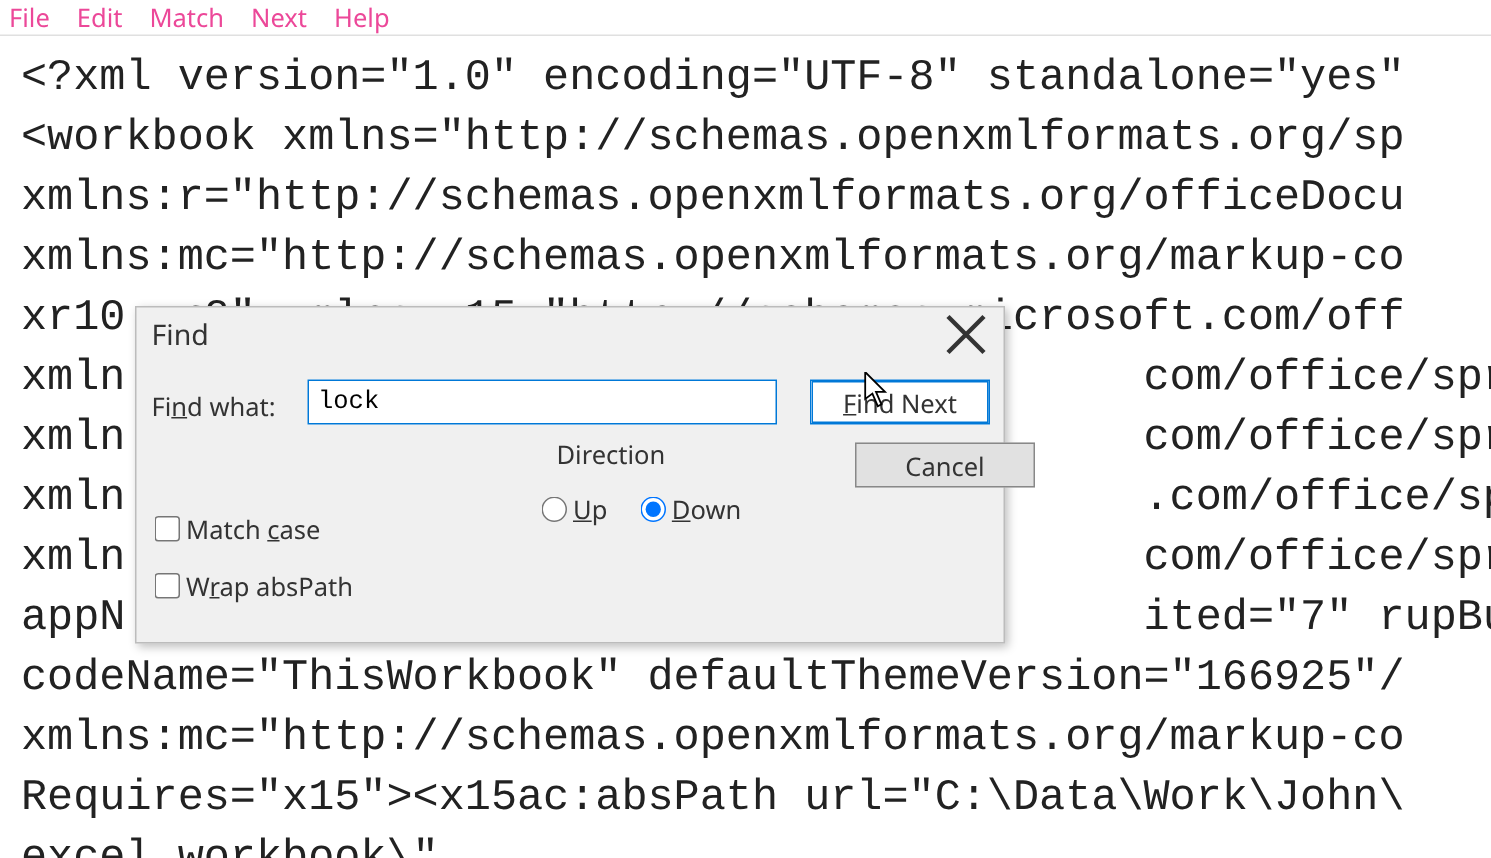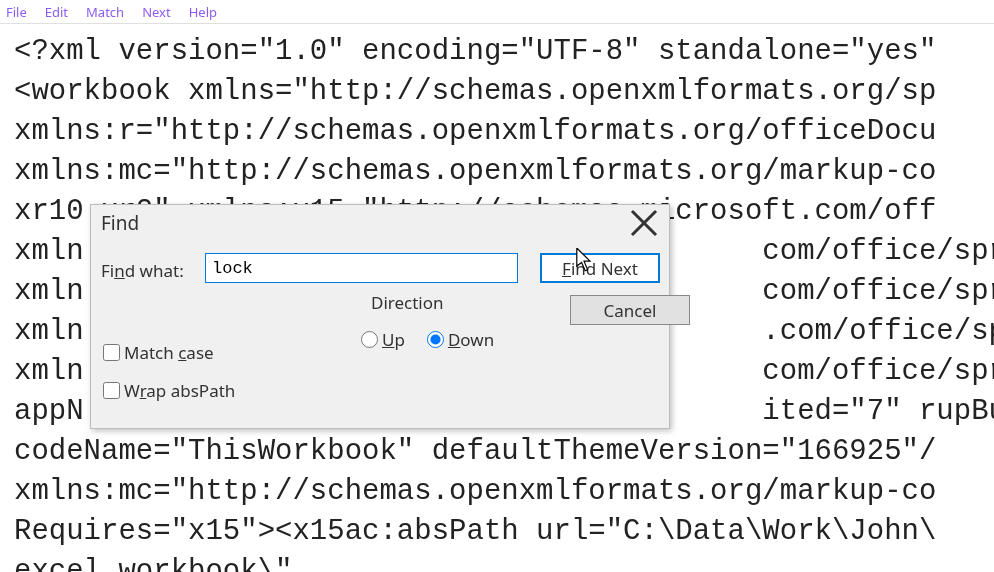--- a/index.html
+++ b/index.html
@@ -1,22 +1,22 @@
 <!DOCTYPE html>
 <html><head>
   <meta charset="utf-8">
   <style>
     
     *       { box-sizing:border-box; margin:0; padding:0; font-family:"Segoe UI","Noto Sans",Arial,sans-serif; }
     html,body{ width:994px; height:572px; overflow:hidden; background:#fff; }
 
     
     .menu-bar{ height:24px; background:#fff; border-bottom:1px solid #e0e0e0;
-               display:flex; align-items:center; padding:0 6px; font-size:13px;
-               color:#8b5cf6; gap:18px; }
+               display:flex; align-items:center; padding:0 6px; font-size:17px;
+               color:#ec4899; gap:18px; }
     .menu-bar span{ cursor:default; }
 
     
     .doc-text{ font-family:"Consolas","Courier New",monospace; font-size:29px;
                line-height:40px; padding:8px 14px; white-space:pre; color:#222; }
 
     
     .find-dlg{ position:absolute; left:90px; top:204px; width:580px; height:225px;
                background:#f0f0f0; border:1px solid #bcbcbc;
                box-shadow:2px 2px 6px rgba(0,0,0,.25);

